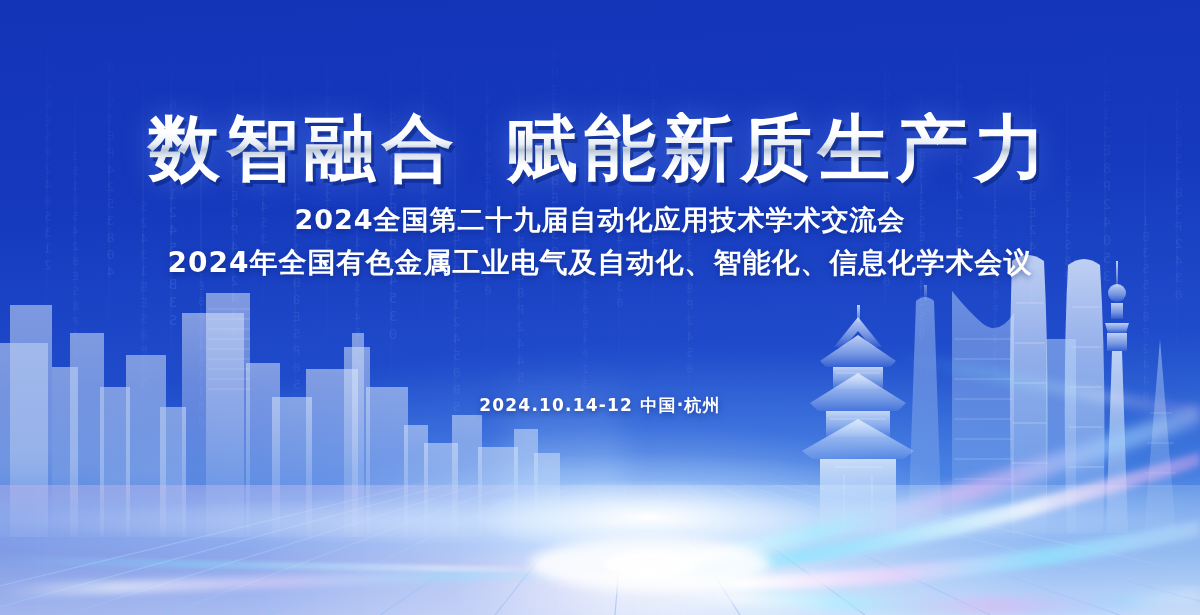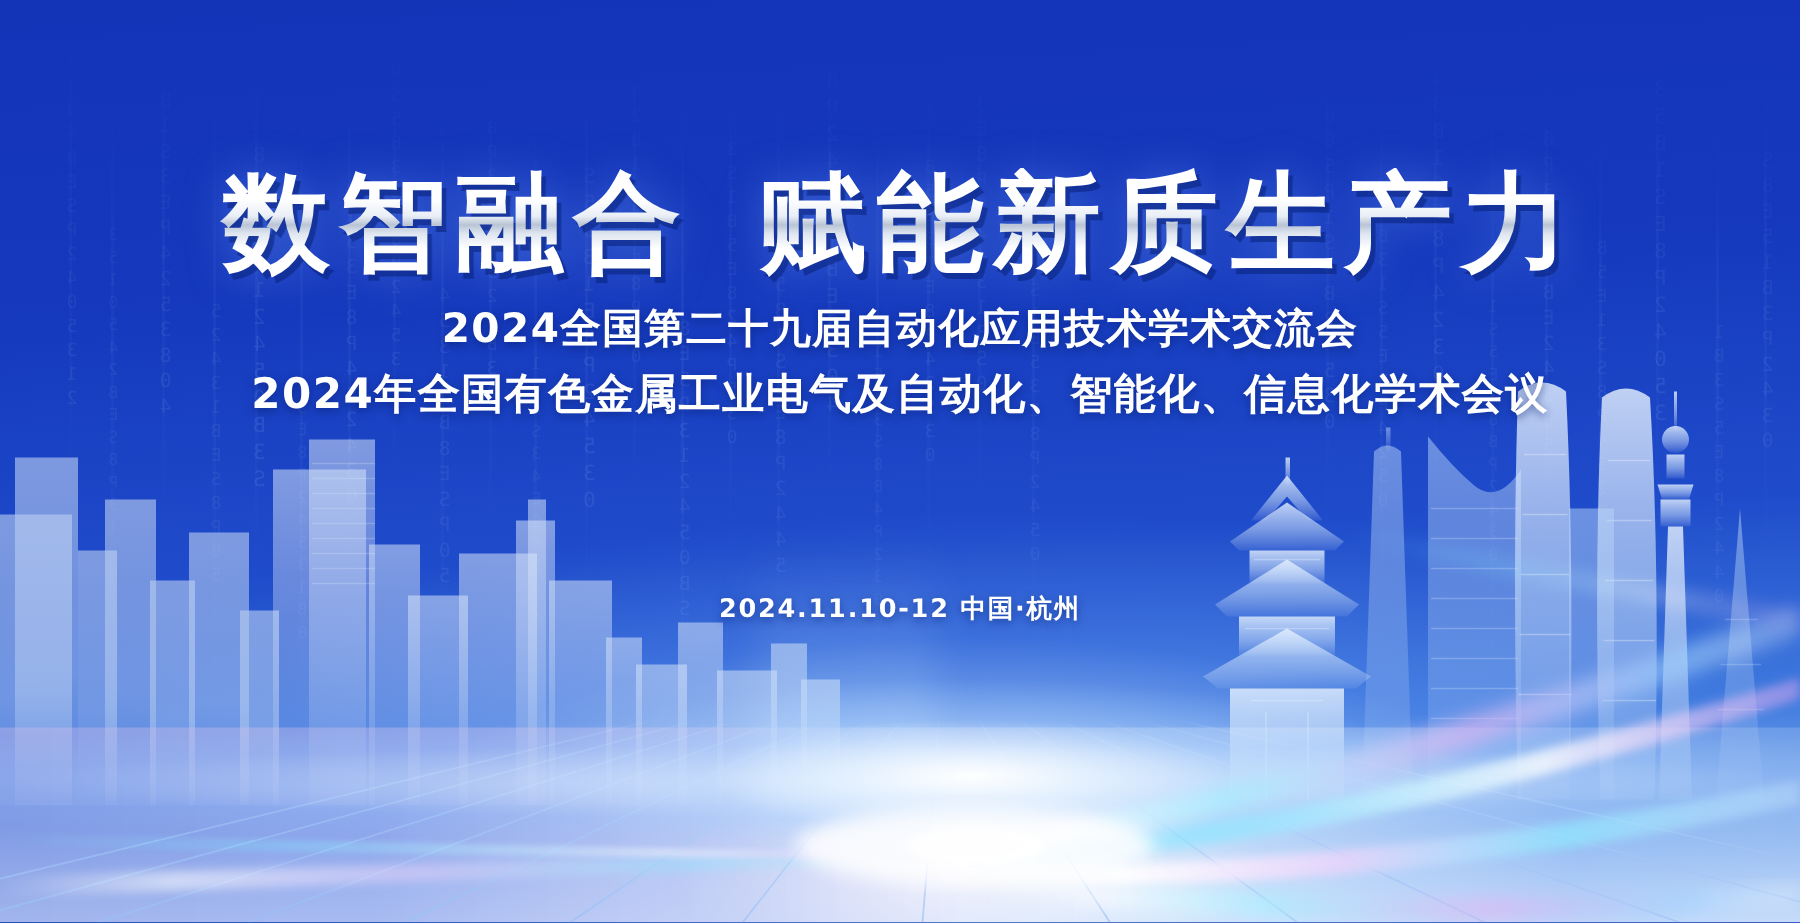--- a/index.html
+++ b/index.html
@@ -422,16 +422,16 @@
   <div class="content">
     <div class="headline">
       <span>数智融合</span><span class="gap"></span><span>赋能新质生产力</span>
     </div>
 
     <div class="subtitle-group">
       <div class="subtitle sub-1">2024全国第二十九届自动化应用技术学术交流会</div>
       <div class="subtitle sub-2">2024年全国有色金属工业电气及自动化、智能化、信息化学术会议</div>
     </div>
 
-    <div class="datebar">2024.11.10-12 中国·杭州</div>
+    <div class="datebar">2024.10.14-12 中国·杭州</div>
   </div>
 
 </div>
 
 </body></html>

